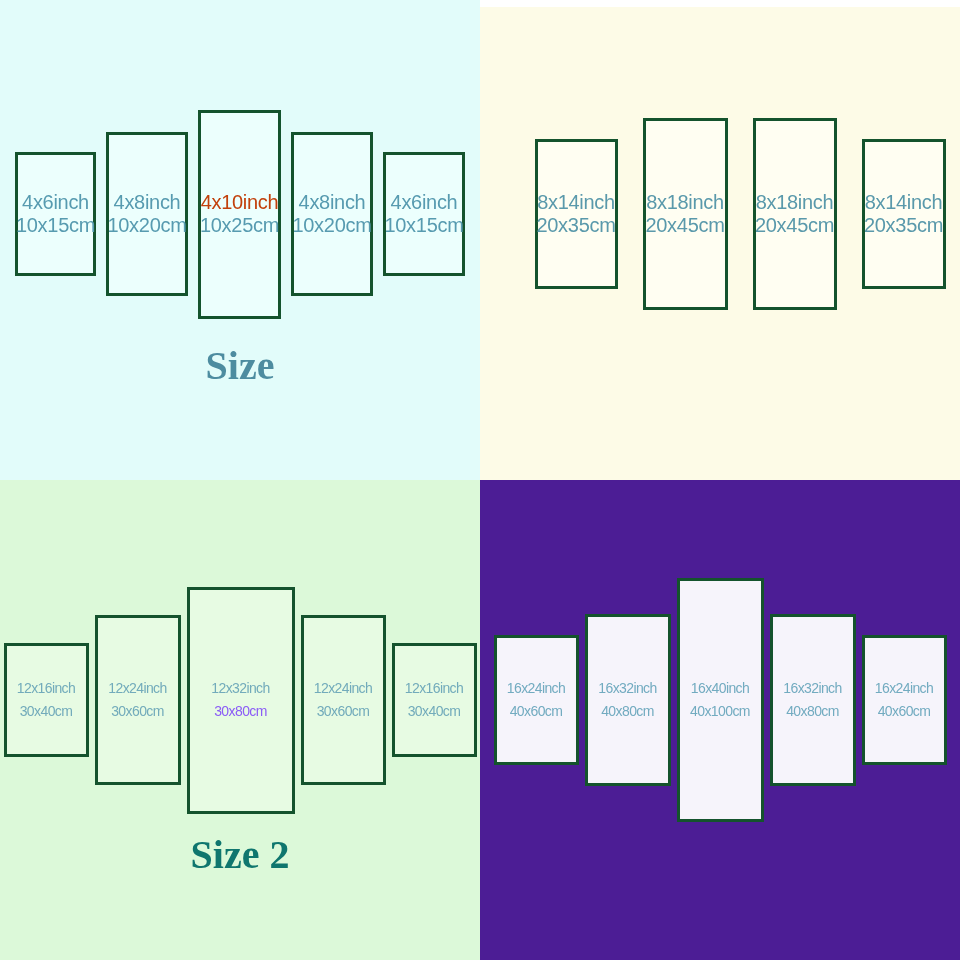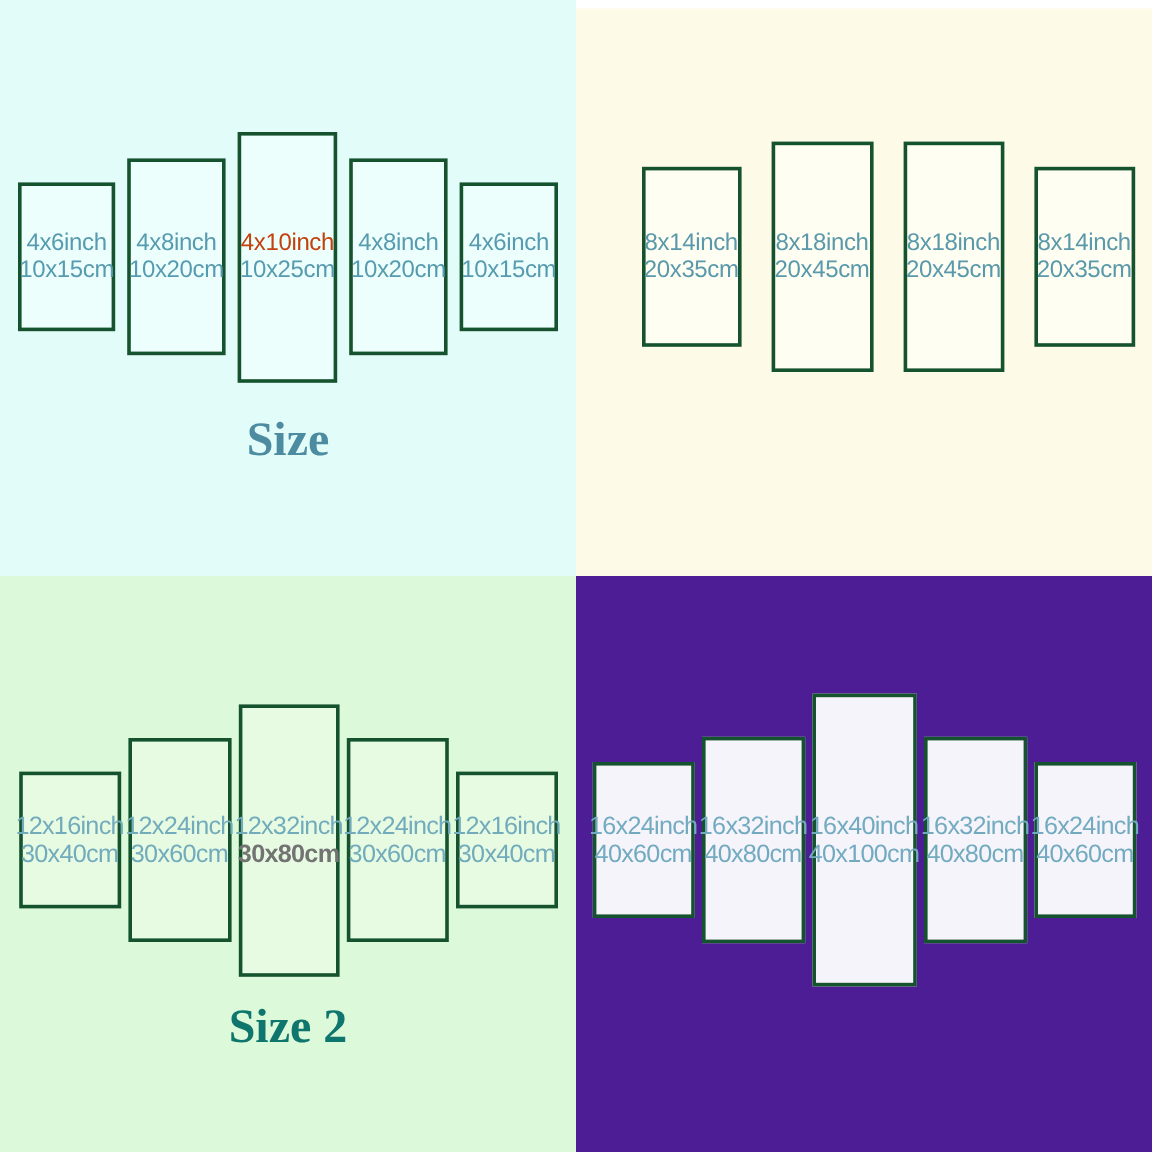--- a/index.html
+++ b/index.html
@@ -31,21 +31,21 @@
     border:3px solid #14532d;
     display:flex;flex-direction:column;
     justify-content:center;align-items:center;
     flex:0 0 auto;
     margin-top:20px;
   }
   .panel span{
     display:block;white-space:nowrap;text-align:center;
     font-size:20px;line-height:23px;letter-spacing:-0.3px;
   }
-  .q-2 .panel span,.q-3 .panel span{font-size:21px;letter-spacing:-0.6px;}
+  .q-2 .panel span,.q-3 .panel span{font-size:14px;letter-spacing:-0.6px;}
   .title{
     position:absolute;left:0;width:100%;margin:0;
     text-align:center;
     font-family:"Liberation Serif", serif;
     font-weight:700;font-size:40px;line-height:44px;
     letter-spacing:0px;
   }
   .q-0 .title,.q-1 .title{top:344px;}
   .q-2 .title,.q-3 .title{top:353px;}
 </style>
@@ -107,23 +107,23 @@
 
     <div class="panels">
         <div class="panel" style="width: 85px; height: 114px; background: rgb(231, 251, 227);">
           <span style="color: rgb(114, 171, 187);">12x16inch</span>
           <span style="color: rgb(114, 171, 187);">30x40cm</span>
         </div>
         <div class="panel" style="width: 86px; height: 170px; background: rgb(231, 251, 227);">
           <span style="color: rgb(114, 171, 187);">12x24inch</span>
           <span style="color: rgb(114, 171, 187);">30x60cm</span>
         </div>
-        <div class="panel" style="width: 84px; height: 227px; background: rgb(231, 251, 227);">
+        <div class="panel" style="width: 108px; height: 227px; background: rgb(231, 251, 227);">
           <span style="color: rgb(114, 171, 187);">12x32inch</span>
-          <span style="color: #737373; font-weight: bold;">30x80cm</span>
+          <span style="color: #8b5cf6;">30x80cm</span>
         </div>
         <div class="panel" style="width: 85px; height: 170px; background: rgb(231, 251, 227);">
           <span style="color: rgb(114, 171, 187);">12x24inch</span>
           <span style="color: rgb(114, 171, 187);">30x60cm</span>
         </div>
         <div class="panel" style="width: 85px; height: 114px; background: rgb(231, 251, 227);">
           <span style="color: rgb(114, 171, 187);">12x16inch</span>
           <span style="color: rgb(114, 171, 187);">30x40cm</span>
         </div>
       </div>

